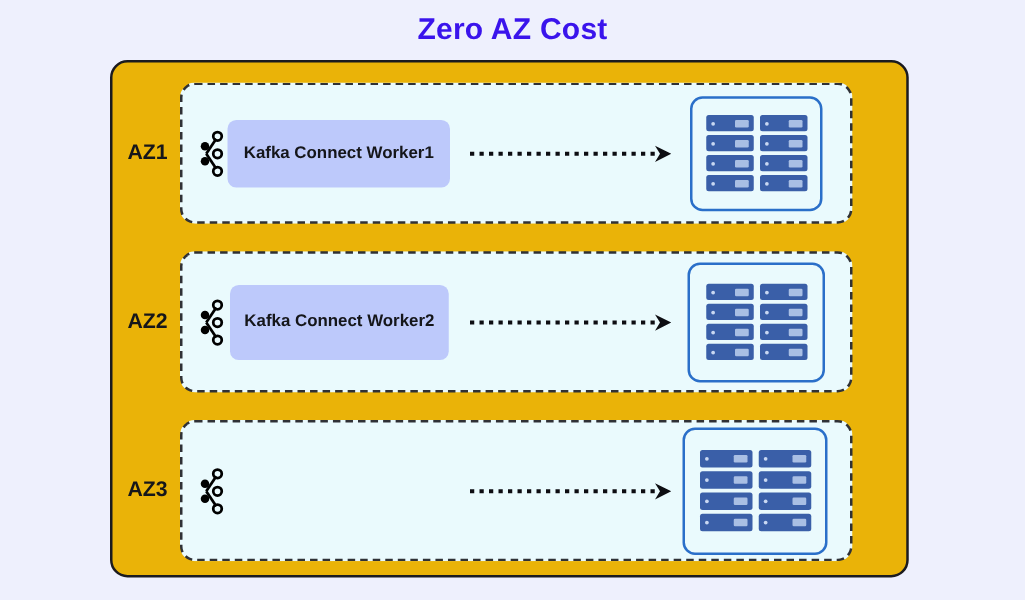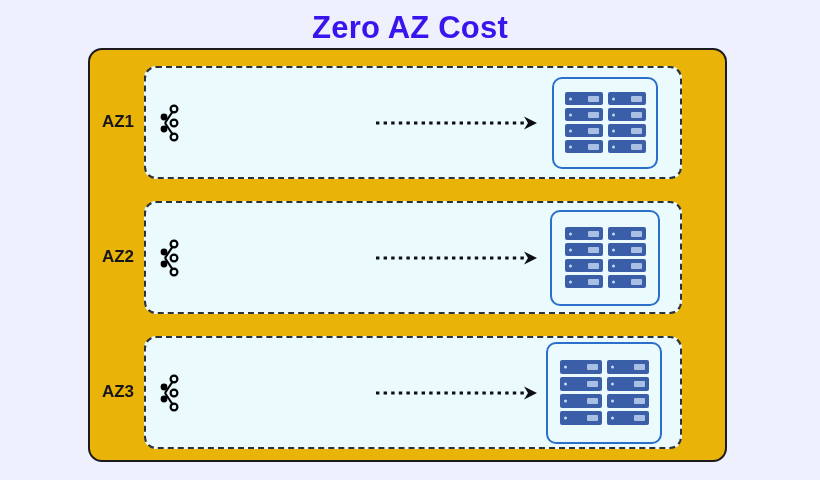--- a/index.html
+++ b/index.html
@@ -15,21 +15,21 @@
     position: relative;
   }
 
   
   #diagram-title {
     position: absolute;
     left: 0;
     top: 10px;
     width: 820px;
     text-align: center;
-    font-size: 31px;
+    font-size: 24px;
     font-weight: bold;
     color: #3a14ec;
     letter-spacing: 0.2px;
   }
 
   
   #outer-container {
     position: absolute;
     left: 88px;
     top: 48px;
@@ -192,20 +192,21 @@
           <line x1="17" y1="7" x2="9" y2="19" stroke="#000" stroke-width="2.2"></line>
           <line x1="9" y1="19" x2="17" y2="31" stroke="#000" stroke-width="2.2"></line>
           <circle cx="18" cy="5" r="3.4" fill="none" stroke="#000" stroke-width="2.2"></circle>
           <circle cx="8" cy="13" r="3.4" fill="#000"></circle>
           <circle cx="18" cy="19" r="3.4" fill="none" stroke="#000" stroke-width="2.2"></circle>
           <circle cx="8" cy="25" r="3.4" fill="#000"></circle>
           <circle cx="18" cy="33" r="3.4" fill="none" stroke="#000" stroke-width="2.2"></circle>
         </svg>
       </span>
 
+      <div class="worker-box single-line">Kafka Connect Worker1</div>
 
       <span class="flow-arrow">
         <svg viewBox="0 0 170 16" width="170" height="16" aria-hidden="true">
           <line x1="2" y1="8" x2="152" y2="8" stroke="#0d0d12" stroke-width="3.2" stroke-dasharray="3.4 4.2" stroke-linecap="butt"></line>
           <path d="M150 1.5 L163 8 L150 14.5 L154 8 Z" fill="#0d0d12"></path>
         </svg>
       </span>
 
       <div class="server-rack" id="server-rack-1">
         <div class="server-grid">
@@ -233,20 +234,21 @@
           <line x1="17" y1="7" x2="9" y2="19" stroke="#000" stroke-width="2.2"></line>
           <line x1="9" y1="19" x2="17" y2="31" stroke="#000" stroke-width="2.2"></line>
           <circle cx="18" cy="5" r="3.4" fill="none" stroke="#000" stroke-width="2.2"></circle>
           <circle cx="8" cy="13" r="3.4" fill="#000"></circle>
           <circle cx="18" cy="19" r="3.4" fill="none" stroke="#000" stroke-width="2.2"></circle>
           <circle cx="8" cy="25" r="3.4" fill="#000"></circle>
           <circle cx="18" cy="33" r="3.4" fill="none" stroke="#000" stroke-width="2.2"></circle>
         </svg>
       </span>
 
+      <div class="worker-box two-line">Kafka Connect Worker2</div>
 
       <span class="flow-arrow">
         <svg viewBox="0 0 170 16" width="170" height="16" aria-hidden="true">
           <line x1="2" y1="8" x2="152" y2="8" stroke="#0d0d12" stroke-width="3.2" stroke-dasharray="3.4 4.2" stroke-linecap="butt"></line>
           <path d="M150 1.5 L163 8 L150 14.5 L154 8 Z" fill="#0d0d12"></path>
         </svg>
       </span>
 
       <div class="server-rack" id="server-rack-2">
         <div class="server-grid">

